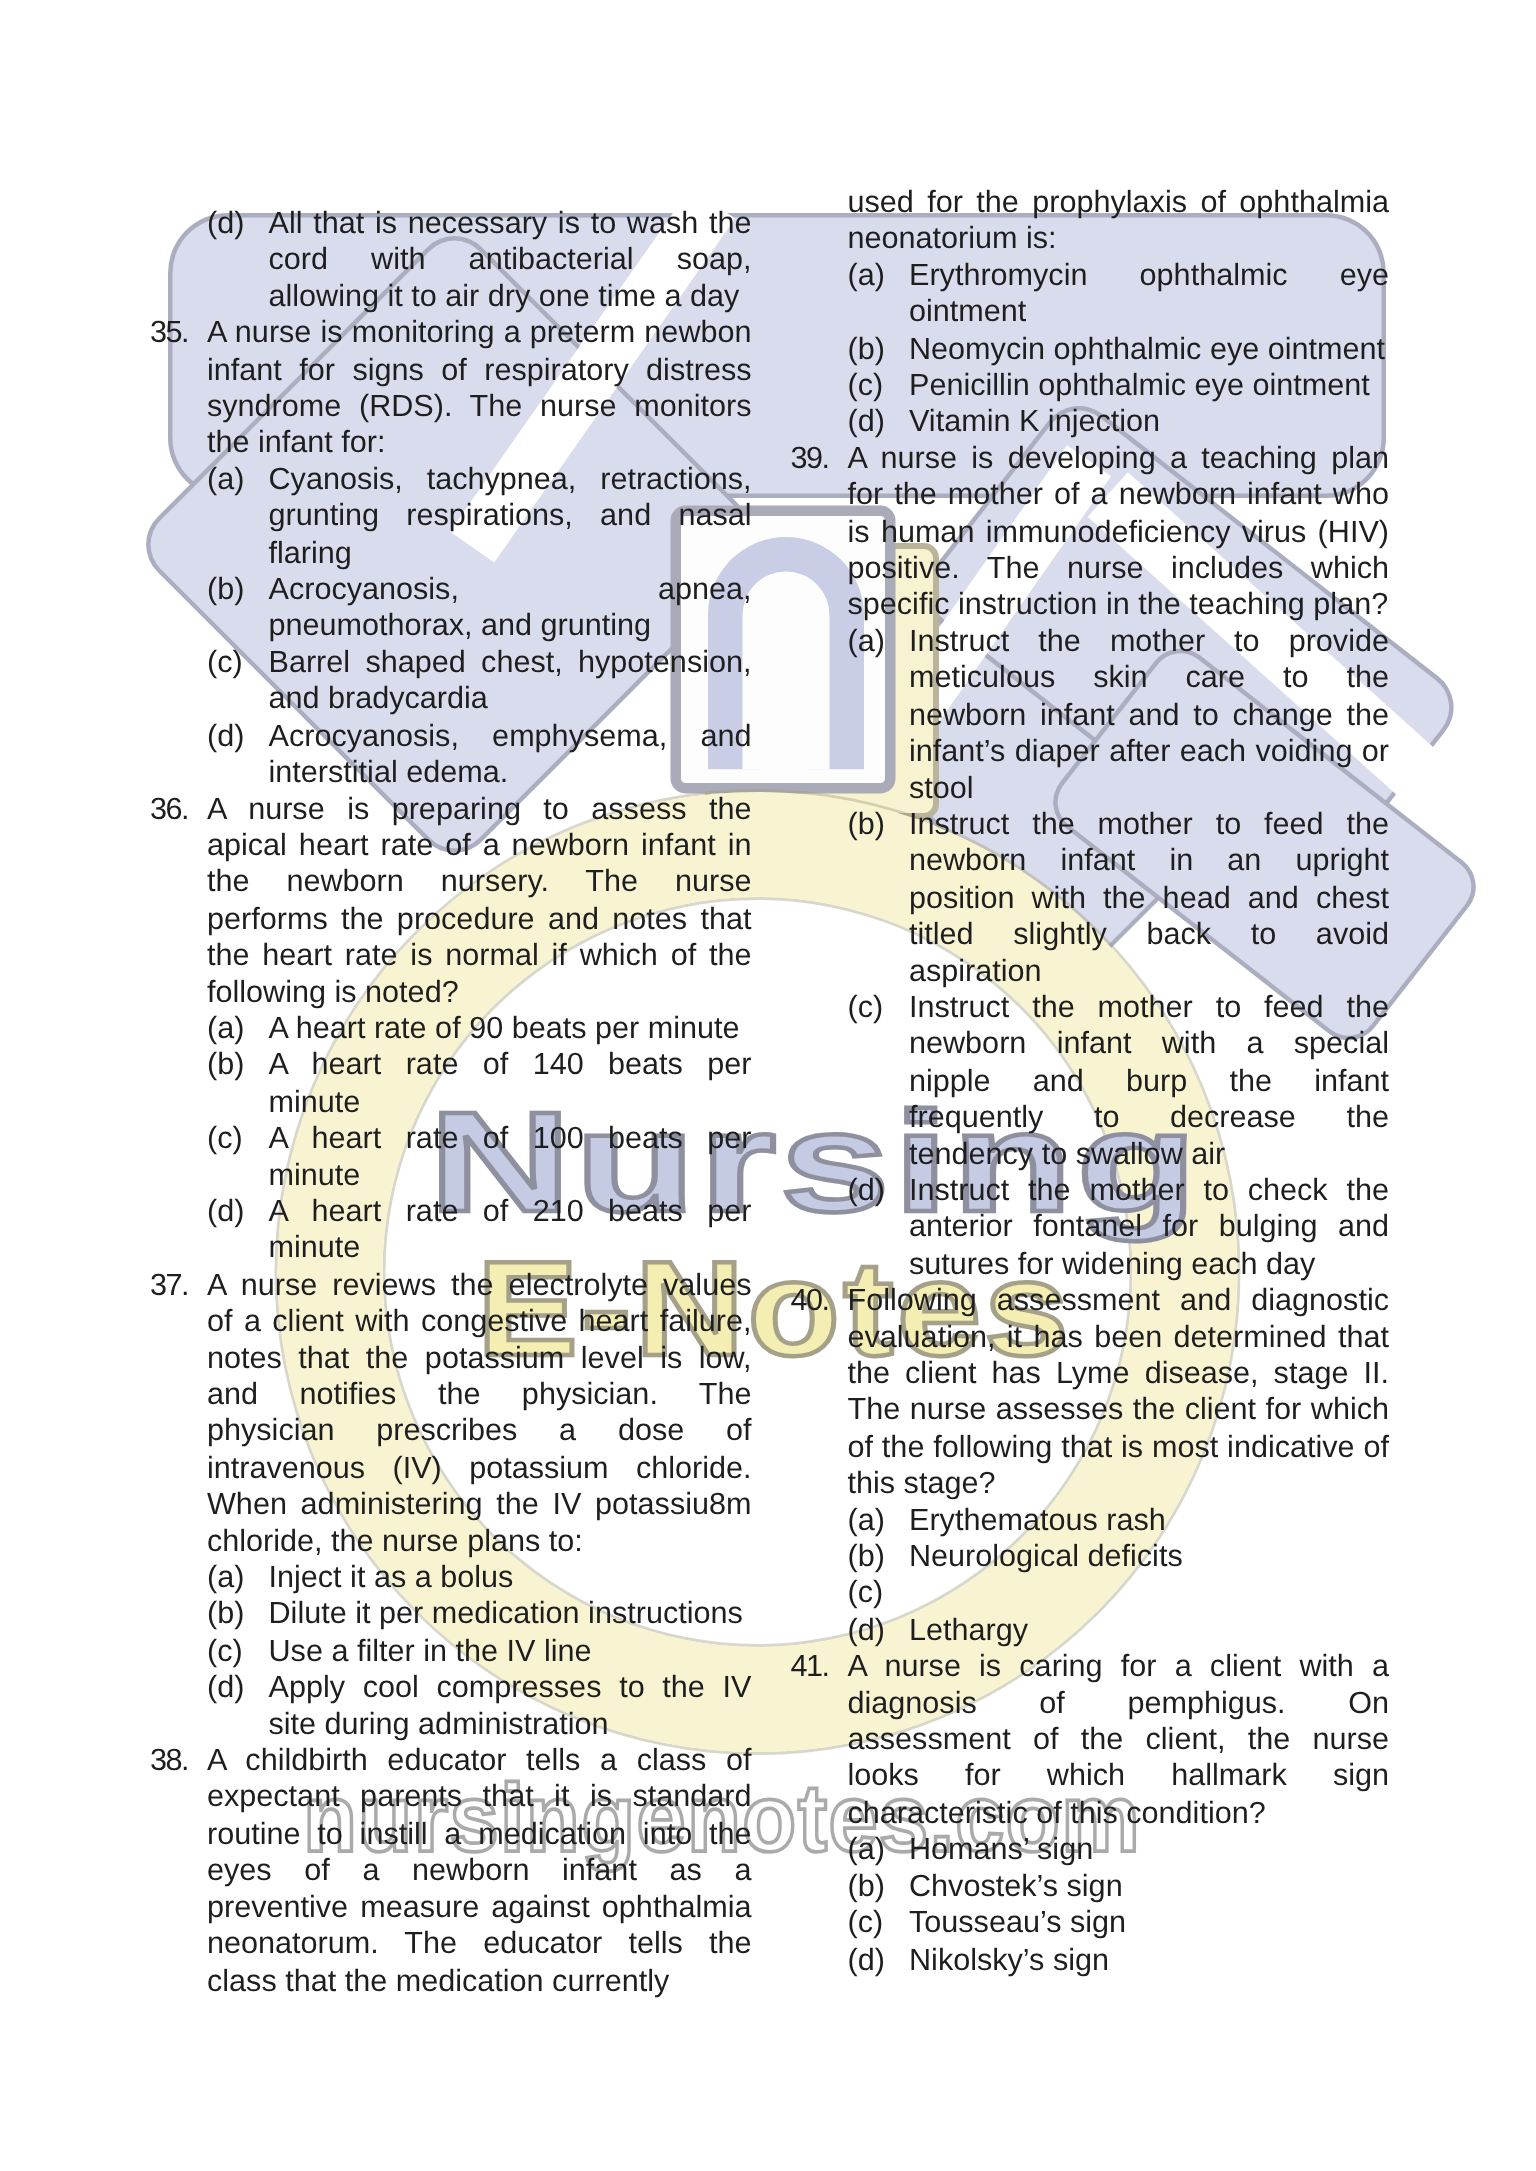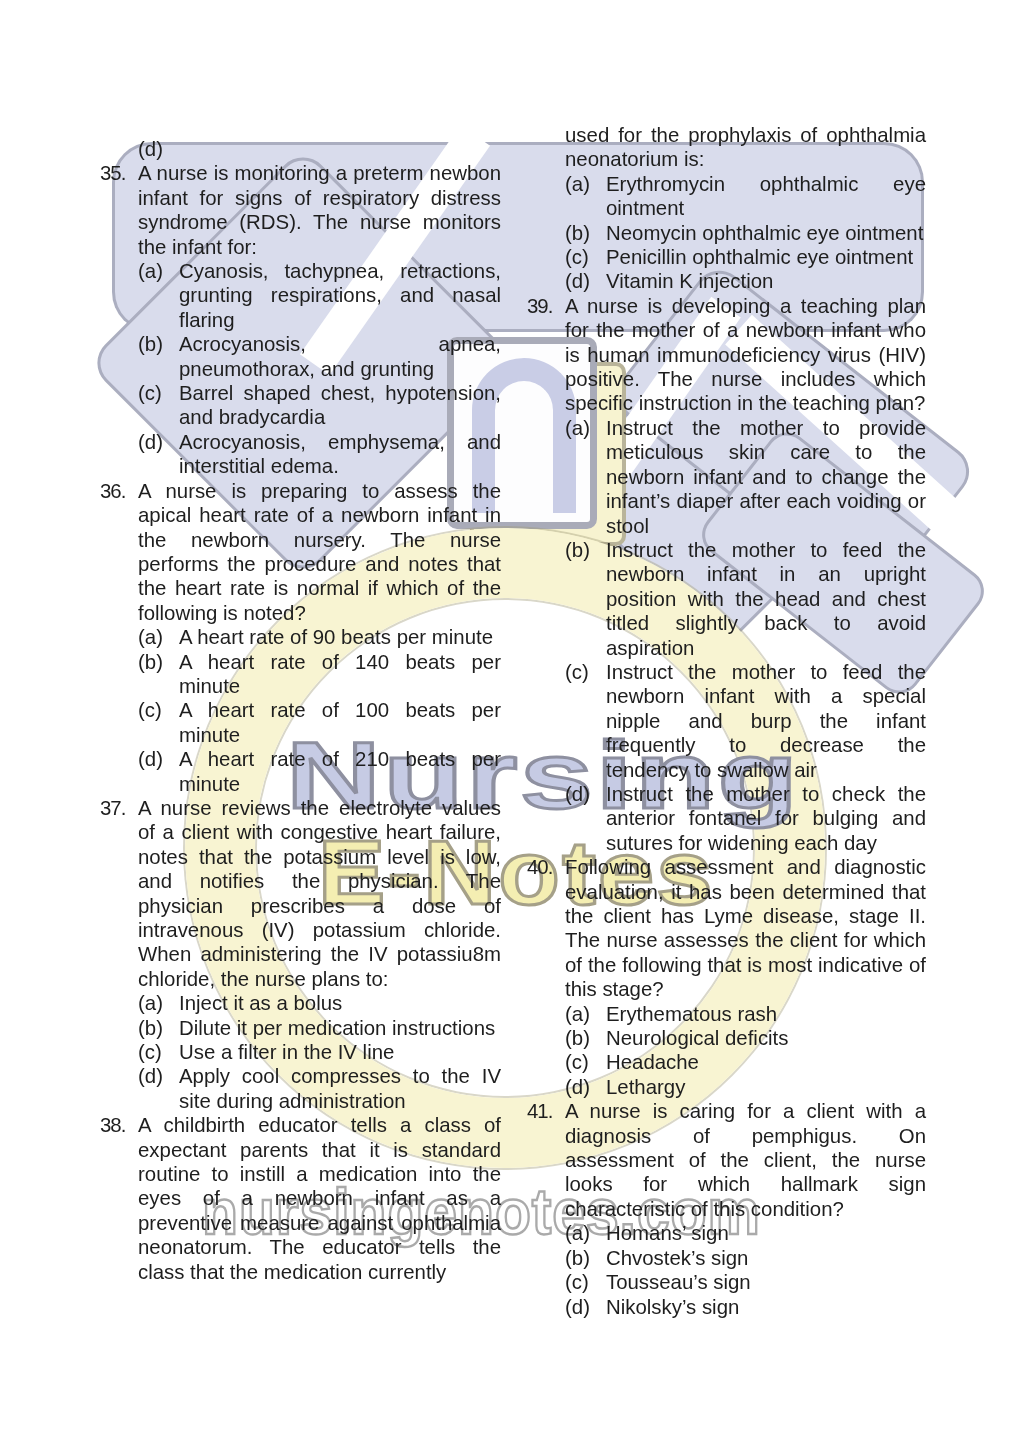--- a/index.html
+++ b/index.html
@@ -75,20 +75,21 @@
     <div class="wm-text" id="domain">nursingenotes.com</div>
   </div>
 
   <div class="content">
     <div class="col" id="col-left">
         <div class="q">
           <span class="qnum"></span>
           <div class="qbody">
             <div class="opt">
               <span class="optletter">(d)</span>
+              <p class="opttext">All that is necessary is to wash the cord with antibacterial soap, allowing it to air dry one time a day</p>
             </div>
           </div>
         </div>
         <div class="q">
           <span class="qnum">35.</span>
           <div class="qbody">
             <p class="stem">A nurse is monitoring a preterm newbon infant for signs of respiratory distress syndrome (RDS). The nurse monitors the infant for:</p>
             <div class="opt">
               <span class="optletter">(a)</span>
               <p class="opttext">Cyanosis, tachypnea, retractions, grunting respirations, and nasal flaring</p>
@@ -210,21 +211,20 @@
             <div class="opt">
               <span class="optletter">(a)</span>
               <p class="opttext">Erythematous rash</p>
             </div>
             <div class="opt">
               <span class="optletter">(b)</span>
               <p class="opttext">Neurological deficits</p>
             </div>
             <div class="opt">
               <span class="optletter">(c)</span>
-              <p class="opttext">Headache</p>
             </div>
             <div class="opt">
               <span class="optletter">(d)</span>
               <p class="opttext">Lethargy</p>
             </div>
           </div>
         </div>
         <div class="q">
           <span class="qnum">41.</span>
           <div class="qbody">

